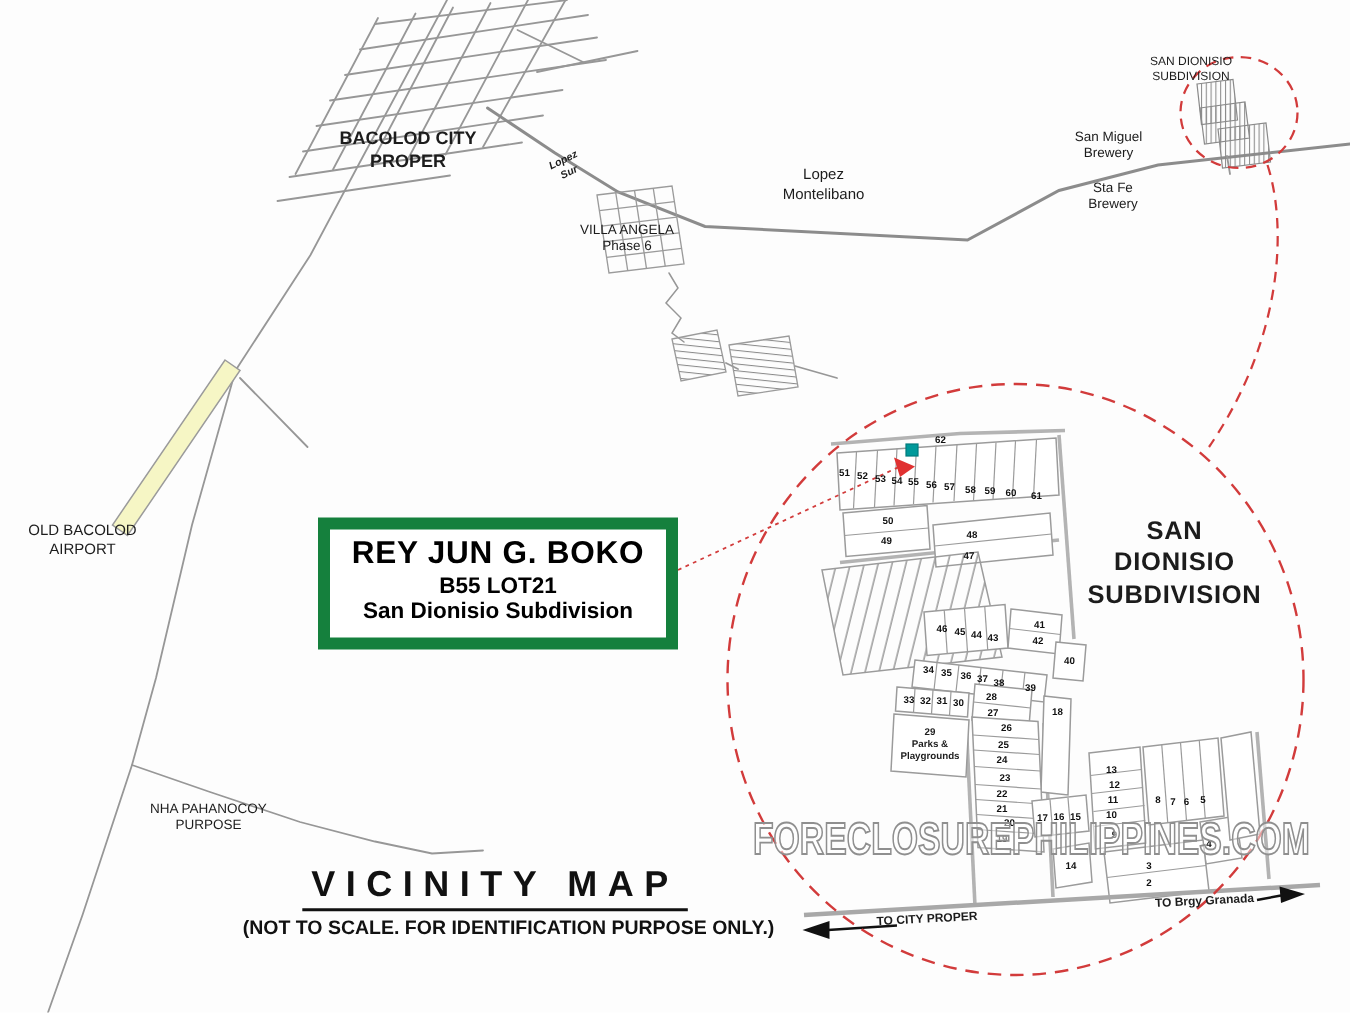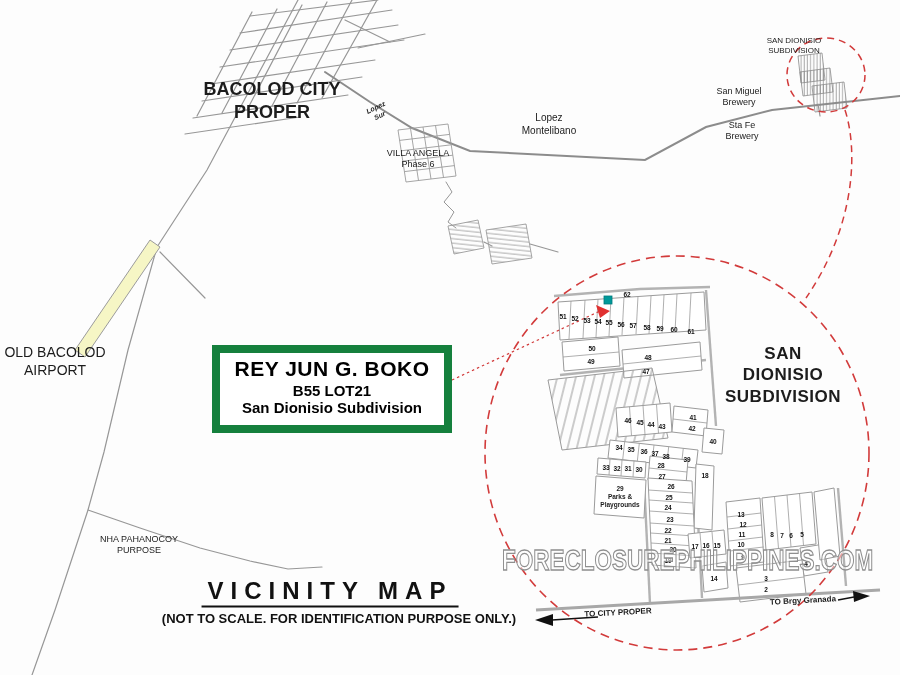--- a/index.html
+++ b/index.html
@@ -289,35 +289,35 @@
         <text x="772" y="534" class="lot-num">8</text>
         <text x="782" y="535" class="lot-num">7</text>
         <text x="791" y="535" class="lot-num">6</text>
         <text x="802" y="534" class="lot-num">5</text>
         <text x="806" y="563" class="lot-num">4</text>
         <text x="766" y="578" class="lot-num">3</text>
         <text x="766" y="589" class="lot-num">2</text>
       </g>
 </svg>
 
-<div class="lbl" style="left:272px;top:100px;font-size:18px;font-weight:bold;">BACOLOD CITY
+<div class="lbl" style="left:272px;top:100px;font-size:12px;font-weight:bold;">BACOLOD CITY
 PROPER</div>
 <div class="lbl" style="left:378px;top:112px;font-size:7px;font-weight:bold;font-style:italic;transform:translate(-50%,-50%) rotate(-26deg);">Lopez
 Sur</div>
 <div class="lbl" style="left:418px;top:159px;font-size:9px;">VILLA ANGELA
 Phase 6</div>
 <div class="lbl" style="left:549px;top:124px;font-size:10px;">Lopez
 Montelibano</div>
 <div class="lbl" style="left:794px;top:46px;font-size:8px;">SAN DIONISIO
 SUBDIVISION</div>
 <div class="lbl" style="left:739px;top:97px;font-size:9px;">San Miguel
 Brewery</div>
 <div class="lbl" style="left:742px;top:131px;font-size:9px;">Sta Fe
 Brewery</div>
-<div class="lbl" style="left:55px;top:361px;font-size:14px;">OLD BACOLOD
+<div class="lbl" style="left:55px;top:361px;font-size:10px;">OLD BACOLOD
 AIRPORT</div>
 <div class="lbl" style="left:139px;top:545px;font-size:9px;">NHA PAHANOCOY
 PURPOSE</div>
 <div class="lbl" style="left:783px;top:375px;font-size:17px;font-weight:bold;letter-spacing:.5px;">SAN DIONISIO
 SUBDIVISION</div>
 <div class="lbl" style="left:620px;top:497px;font-size:6.5px;font-weight:bold;line-height:1.2;">29
 Parks &amp;
 Playgrounds</div>
 <div class="lbl rot" style="left:618px;top:613px;font-size:8px;font-weight:bold;white-space:nowrap;">TO CITY PROPER</div>
 <div class="lbl rot" style="left:803px;top:601px;font-size:8px;font-weight:bold;white-space:nowrap;">TO Brgy Granada</div>

